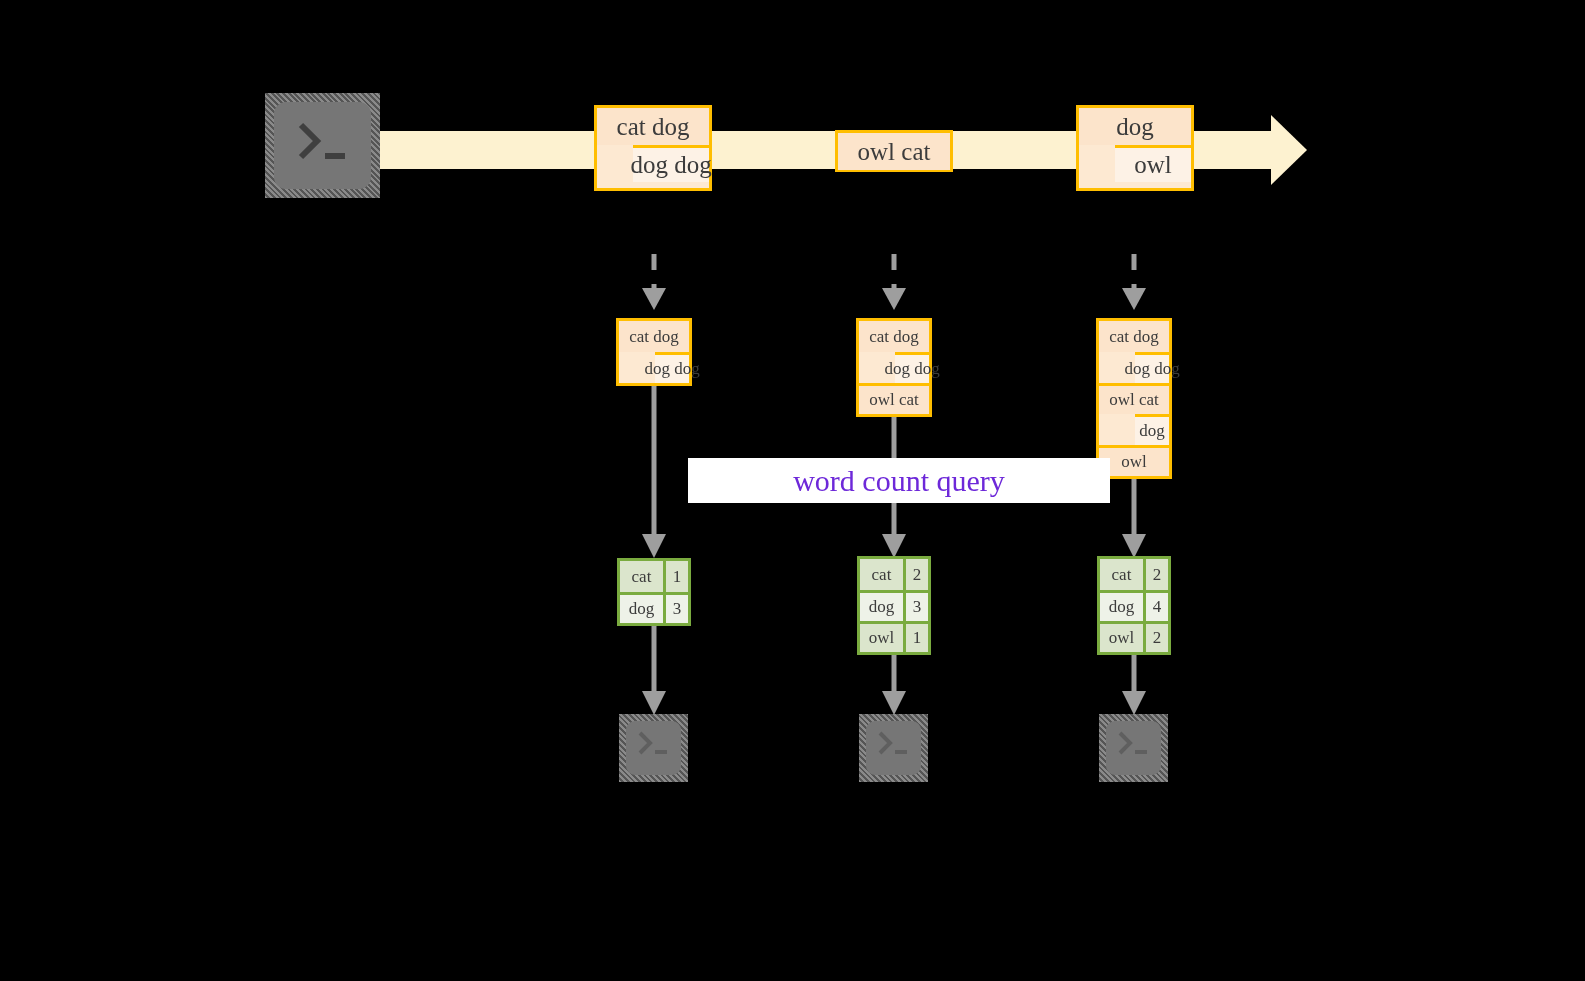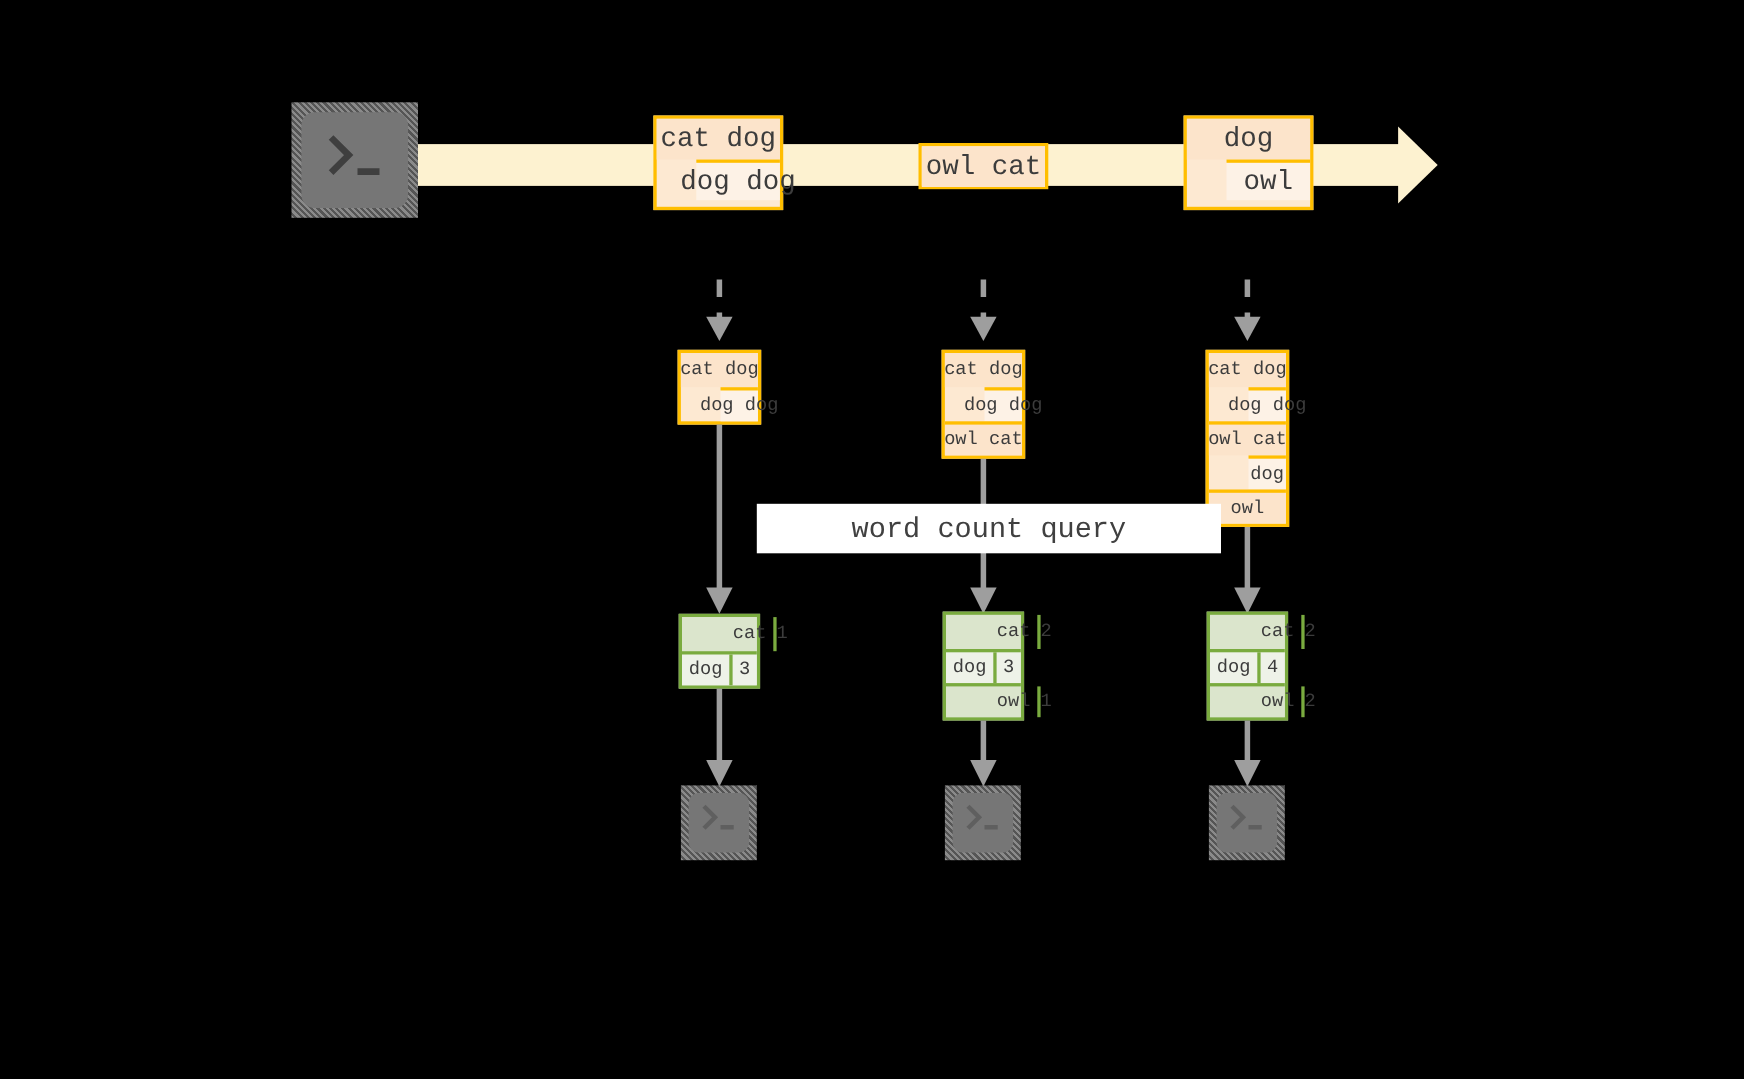--- a/index.html
+++ b/index.html
@@ -6,21 +6,21 @@
   html, body {
     margin: 0;
     padding: 0;
     background: #000000;
   }
   #stage {
     position: relative;
     width: 1585px;
     height: 981px;
     background: #000000;
-    font-family: Liberation Mono, monospace;
+    font-family: Liberation Serif, serif;
     overflow: hidden;
   }
 
   
   .term {
     position: absolute;
     background:
       repeating-linear-gradient(45deg,
         #8a8a8a 0px, #8a8a8a 2px,
         #555555 2px, #555555 4px);
@@ -82,21 +82,21 @@
     border: 3px solid #7aab3f;
     box-sizing: border-box;
     background: #dde6cf;
   }
   .tbl .trow {
     display: flex;
     height: 31px;
     box-sizing: border-box;
   }
   .tbl .trow + .trow { border-top: 3px solid #7aab3f; }
-  .tbl .trow.shade-a { background: #dbe5cc; padding-left: 40px; }
+  .tbl .trow.shade-a { background: #dbe5cc; }
   .tbl .trow.shade-b { background: #eef2e8; }
   .tbl .ck {
     flex: 0 0 46px;
     display: flex; align-items: center; justify-content: center;
     font-size: 17px;
     color: #3c3c3c;
     border-right: 3px solid #7aab3f;
     box-sizing: border-box;
   }
   .tbl .cv {
@@ -112,22 +112,22 @@
 
   
   .banner {
     position: absolute;
     background: #ffffff;
     display: flex;
     align-items: center;
     justify-content: center;
   }
   .banner span {
-    font-size: 26px;
-    color: #404040;
+    font-size: 30px;
+    color: #6d28d9;
     white-space: nowrap;
   }
 </style>
 </head>
 <body>
 
 <div id="stage">
 
   <div class="band" style="left:368px; top:131px; width:905px; height:38px;"></div>
   <div class="band-head" style="left:1271px; top:115px;"></div>

